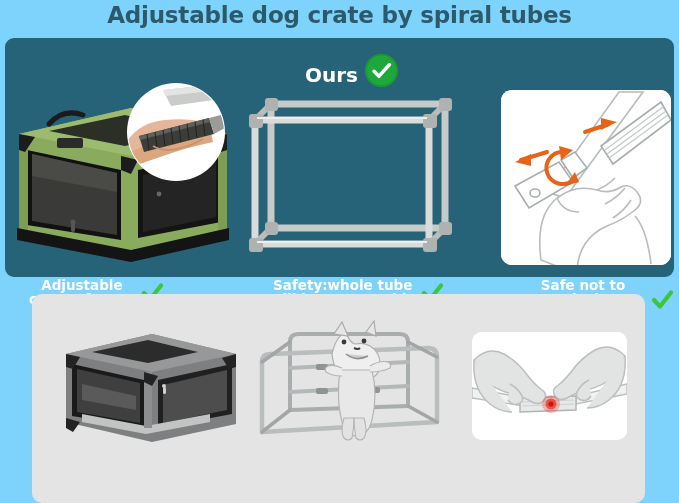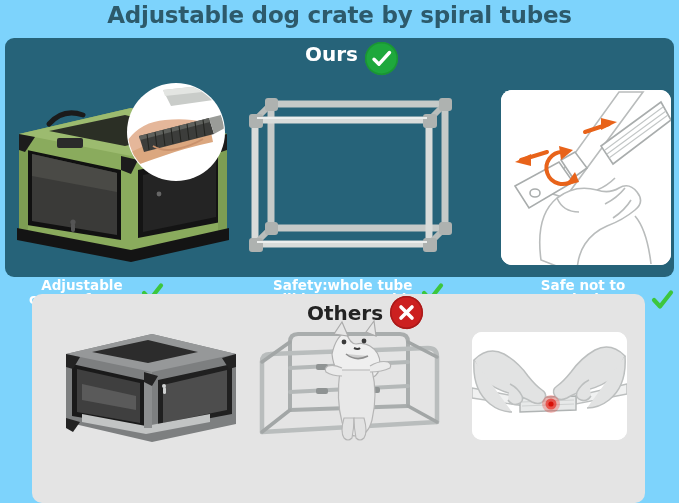--- a/index.html
+++ b/index.html
@@ -19,22 +19,22 @@
     color: #2d5a6b;
     font-family: "DejaVu Sans", sans-serif;
   }
 
   
   .ours-panel {
     position: absolute; left: 5px; top: 38px; width: 669px; height: 239px;
     background: #266379; border-radius: 9px;
   }
   .ours-header {
-    position: absolute; left: 300px; top: 4px;
-    display: flex; align-items: flex-start; gap: 7px;
+    position: absolute; left: 300px; top: 16px;
+    display: flex; align-items: flex-end; gap: 7px;
   }
   .ours-label {
     font-size: 20px; font-weight: bold; color: #ffffff;
     font-family: "DejaVu Sans", sans-serif;
   }
   .badge { position: relative; width: 33px; height: 33px; }
   .badge .pin {
     position: absolute; left: 50%; top: 21px; width: 11px; height: 11px;
     transform: translateX(-50%) rotate(45deg); border-radius: 0 0 3px 0;
   }
@@ -298,30 +298,20 @@
         <span>fingers</span>
       </span>
       <svg class="check-sm" viewBox="0 0 23 21">
         <path d="M3 11 L9 17.5 L20 3.5" stroke="#3dc63d" stroke-width="4.2" fill="none" stroke-linecap="round" stroke-linejoin="round"></path>
       </svg>
     </div>
   </div>
 
   <div class="others-panel">
 
-    <div class="others-header">
-      <span class="others-label">Others</span>
-      <span class="badge red">
-        <span class="pin"></span>
-        <span class="circ"></span>
-        <svg width="33" height="33" viewBox="0 0 33 33">
-          <path d="M11 11 L22 22 M22 11 L11 22" stroke="#ffffff" stroke-width="3.6" stroke-linecap="round"></path>
-        </svg>
-      </span>
-    </div>
 
     <div class="oth-tile otile-1">
       <svg class="fill" viewBox="0 0 180 118" preserveAspectRatio="none">
         <path d="M6 26 L92 6 L176 26 L176 96 L92 114 L6 94 Z" fill="#7d7f80"></path>
         <path d="M6 26 L92 6 L176 26 L92 44 Z" fill="#969899"></path>
         <path d="M32 24 L88 12 L138 24 L88 35 Z" fill="#2c2c2c"></path>
         <path d="M12 36 L84 52 L84 100 L12 88 Z" fill="#1a1a1a"></path>
         <path d="M17 41 L80 55 L80 95 L17 84 Z" fill="#3f3f3f"></path>
         <path d="M22 56 L76 68 L76 82 L22 72 Z" fill="#5a5a5a"></path>
         <path d="M98 52 L172 36 L172 86 L98 100 Z" fill="#202020"></path>

